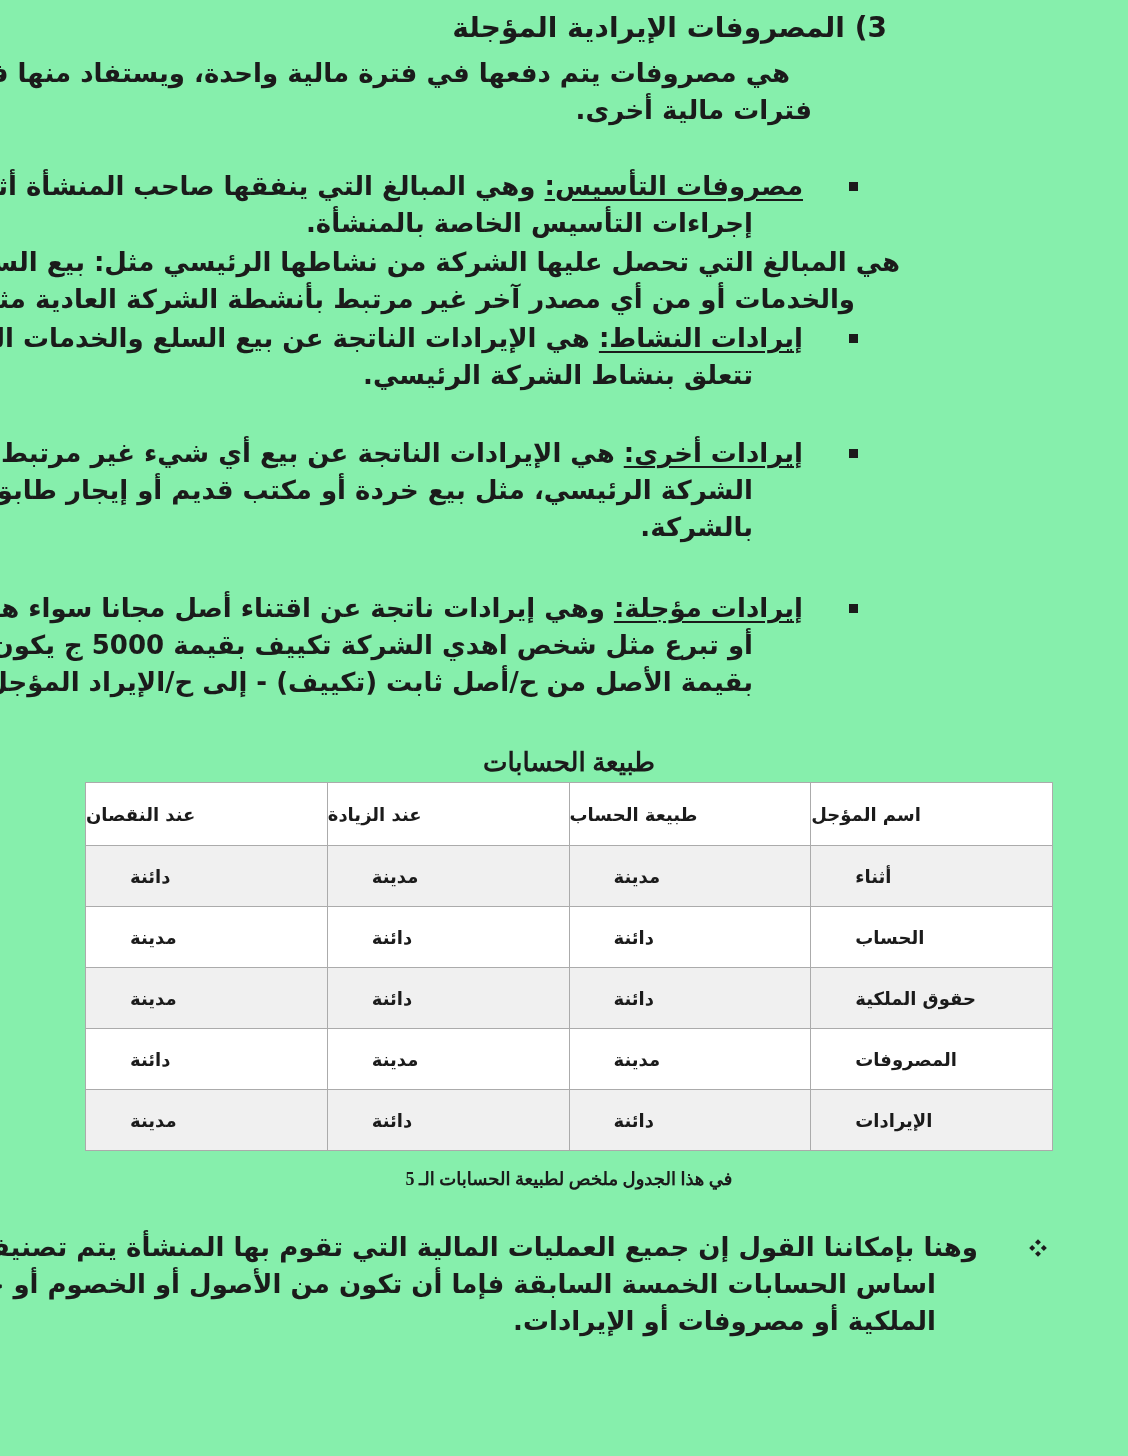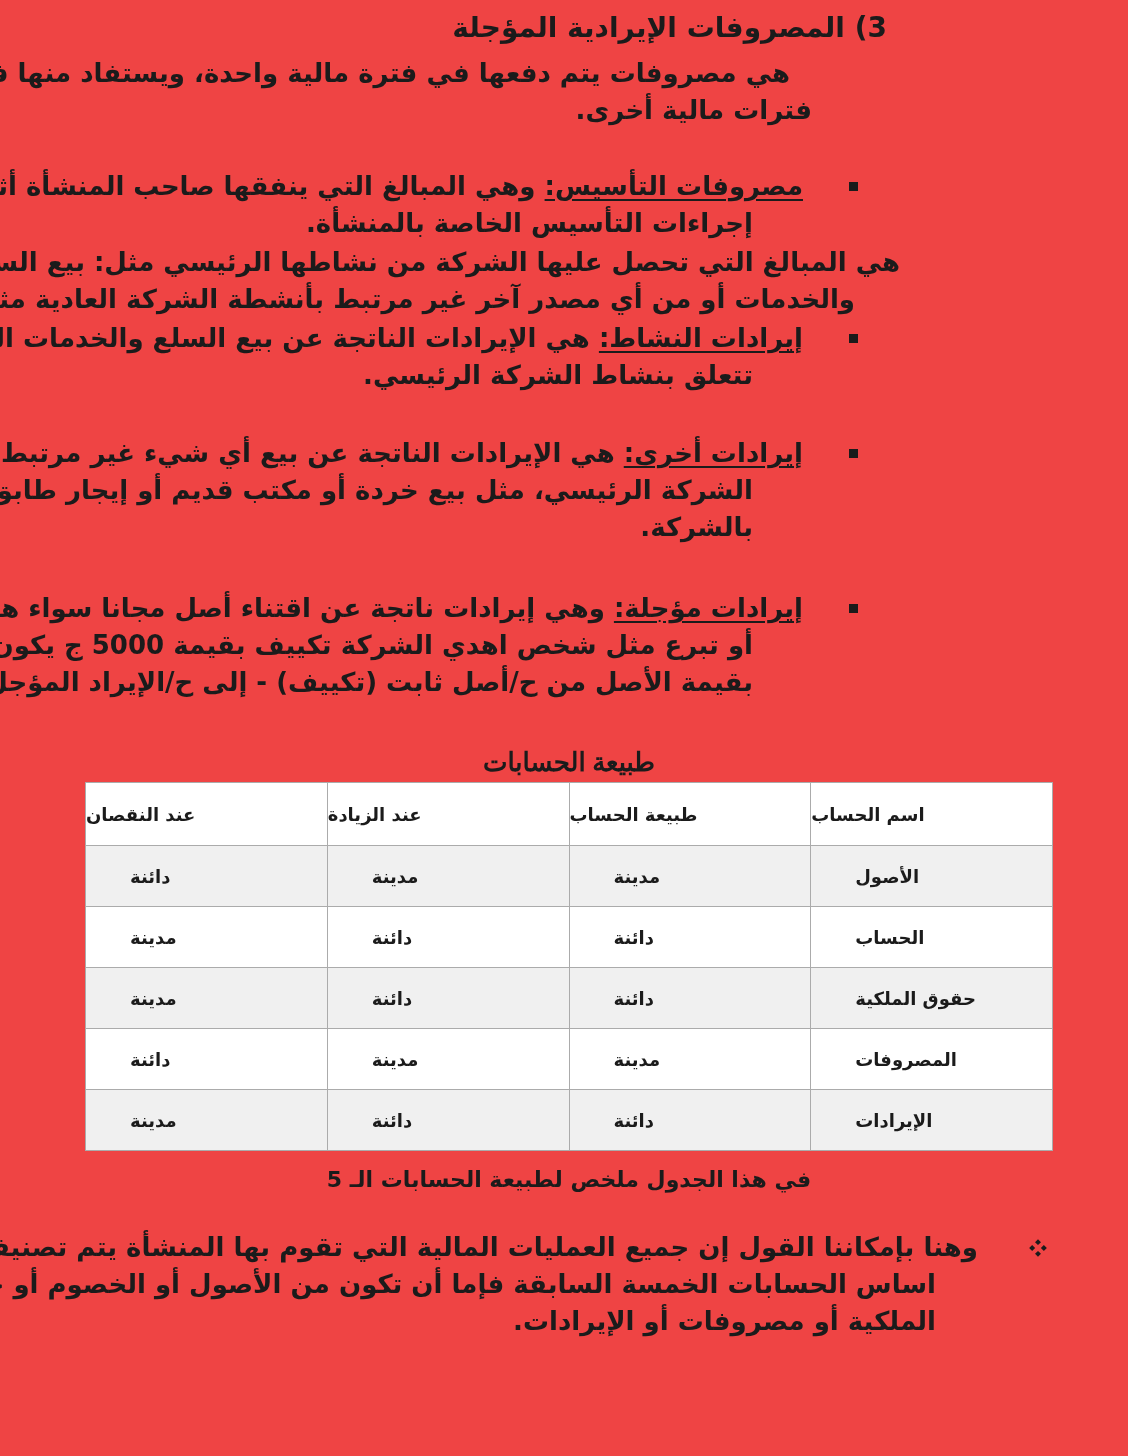--- a/index.html
+++ b/index.html
@@ -1,19 +1,19 @@
 <!DOCTYPE html>
 <html lang="ar" dir="rtl"><head>
 <meta charset="utf-8">
 <style>
   html,body{margin:0;padding:0;background:#ffffff;}
   .page{
     position:relative;
     width:1128px;height:1456px;
-    background:#ef4444;
+    background:#86efac;
     direction:rtl;
     font-family:"DejaVu Sans",sans-serif;
     font-weight:700;
     color:#1b1b1b;
     overflow:hidden;
   }
   .txt{white-space:pre;text-align:right;}
   .heading{
     margin:8px 241px 0 0;
     font-size:28px;line-height:40px;
@@ -56,21 +56,21 @@
     text-align:left;vertical-align:middle;
     font-size:18px;font-weight:700;color:#1b1b1b;
     padding:0;
   }
   table.nature th{height:62px;background:#ffffff;}
   table.nature td{height:60px;padding-left:44px;}
   table.nature tbody tr:nth-child(odd) td{background:#f0f0f0;}
   table.nature tbody tr:nth-child(even) td{background:#ffffff;}
   .tbl-caption{
     margin:10px 75px 0 85px;text-align:center;
-    font-size:22px;line-height:37px;white-space:pre;
+    font-size:18px;line-height:37px;white-space:pre;font-family:Liberation Serif, serif;
   }
 </style>
 </head>
 <body>
 
 <div class="page">
 
   <div class="heading txt">3) المصروفات الإيرادية المؤجلة</div>
 
   <div class="para para1 txt">هي مصروفات يتم دفعها في فترة مالية واحدة، ويستفاد منها في
@@ -104,29 +104,29 @@
     <div class="btext txt hang50"><span class="lead">إيرادات مؤجلة:</span><span> وهي إيرادات ناتجة عن اقتناء أصل مجانا سواء هدية
 أو تبرع مثل شخص اهدي الشركة تكييف بقيمة 5000 ج يكون القيد
 بقيمة الأصل من ح/أصل ثابت (تكييف) - إلى ح/الإيراد المؤجل</span></div>
   </div>
 
   <div class="tbl-title">طبيعة الحسابات</div>
 
   <table class="nature">
     <thead>
       <tr>
-        <th>اسم الحساب</th>
+        <th>اسم المؤجل</th>
         <th>طبيعة الحساب</th>
         <th>عند الزيادة</th>
         <th>عند النقصان</th>
       </tr>
     </thead>
     <tbody>
       <tr>
-        <td>الأصول</td>
+        <td>أثناء</td>
         <td>مدينة</td>
         <td>مدينة</td>
         <td>دائنة</td>
       </tr>
       <tr>
         <td>الحساب</td>
         <td>دائنة</td>
         <td>دائنة</td>
         <td>مدينة</td>
       </tr>

